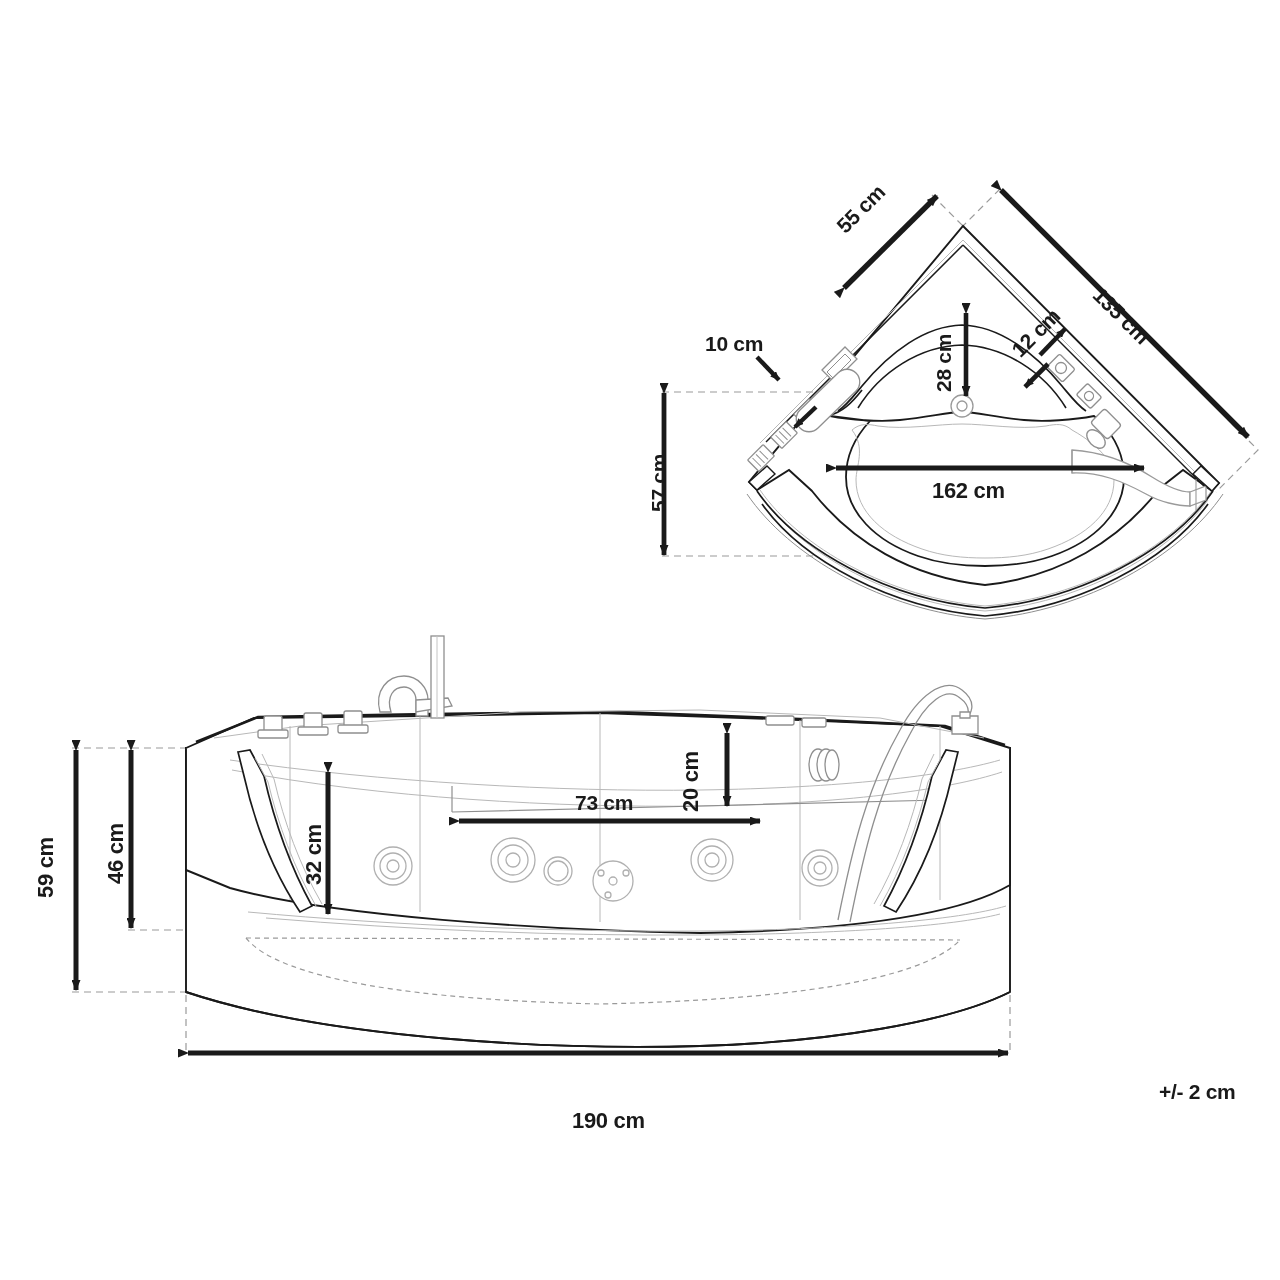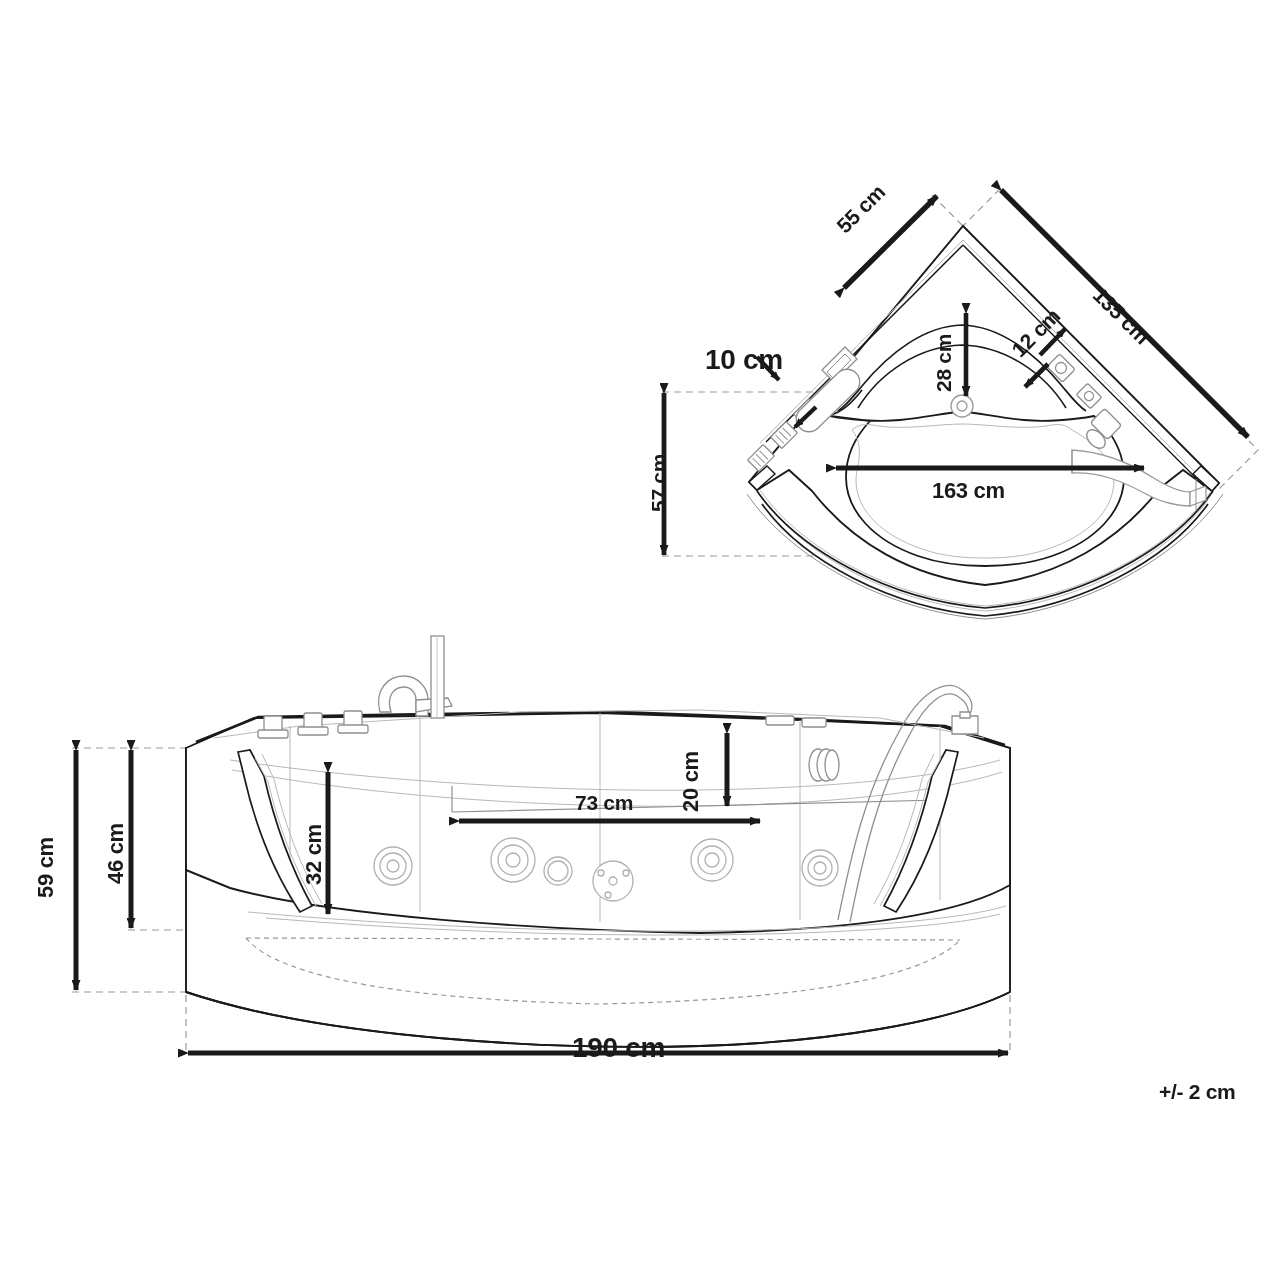--- a/index.html
+++ b/index.html
@@ -375,37 +375,37 @@
       <line x1="459" y1="821" x2="760" y2="821" stroke="#1a1a1a" stroke-width="5.0" marker-start="url(#ah)" marker-end="url(#ah)"></line>
 
       <line x1="188" y1="1053" x2="1008" y2="1053" stroke="#1a1a1a" stroke-width="5.2" marker-start="url(#ah)" marker-end="url(#ah)"></line>
     </g>
   </svg>
 
   <div class="dim-label" style="left:832px; top:221px; font-size:21px; transform:rotate(-45deg); transform-origin:left top;">55 cm</div>
 
   <div class="dim-label" style="left:1105px; top:283px; font-size:21px; transform:rotate(45deg); transform-origin:left top;">135 cm</div>
 
-  <div class="dim-label" style="left:705px; top:344px; font-size:28px;">10 cm</div>
+  <div class="dim-label" style="left:705px; top:332px; font-size:21px;">10 cm</div>
 
   <div class="dim-label" style="left:932px; top:392px; font-size:21px; transform:rotate(-90deg); transform-origin:left top;">28 cm</div>
 
   <div class="dim-label" style="left:1007px; top:345px; font-size:21px; transform:rotate(-45deg); transform-origin:left top;">12 cm</div>
 
   <div class="dim-label" style="left:647px; top:512px; font-size:21px; transform:rotate(-90deg); transform-origin:left top;">57 cm</div>
 
-  <div class="dim-label" style="left:932px; top:478px; font-size:22px;">163 cm</div>
+  <div class="dim-label" style="left:932px; top:478px; font-size:22px;">162 cm</div>
 
   <div class="dim-label" style="left:33px; top:898px; font-size:22px; transform:rotate(-90deg); transform-origin:left top;">59 cm</div>
 
   <div class="dim-label" style="left:103px; top:884px; font-size:22px; transform:rotate(-90deg); transform-origin:left top;">46 cm</div>
 
   <div class="dim-label" style="left:301px; top:885px; font-size:22px; transform:rotate(-90deg); transform-origin:left top;">32 cm</div>
 
   <div class="dim-label" style="left:678px; top:812px; font-size:22px; transform:rotate(-90deg); transform-origin:left top;">20 cm</div>
 
   <div class="dim-label" style="left:575px; top:791px; font-size:21px;">73 cm</div>
 
-  <div class="dim-label" style="left:572px; top:1032px; font-size:28px;">190 cm</div>
+  <div class="dim-label" style="left:572px; top:1108px; font-size:22px;">190 cm</div>
 
   <div class="tol-label" style="left:1159px; top:1080px;">+/- 2 cm</div>
 
 </div>
 
 </body></html>

